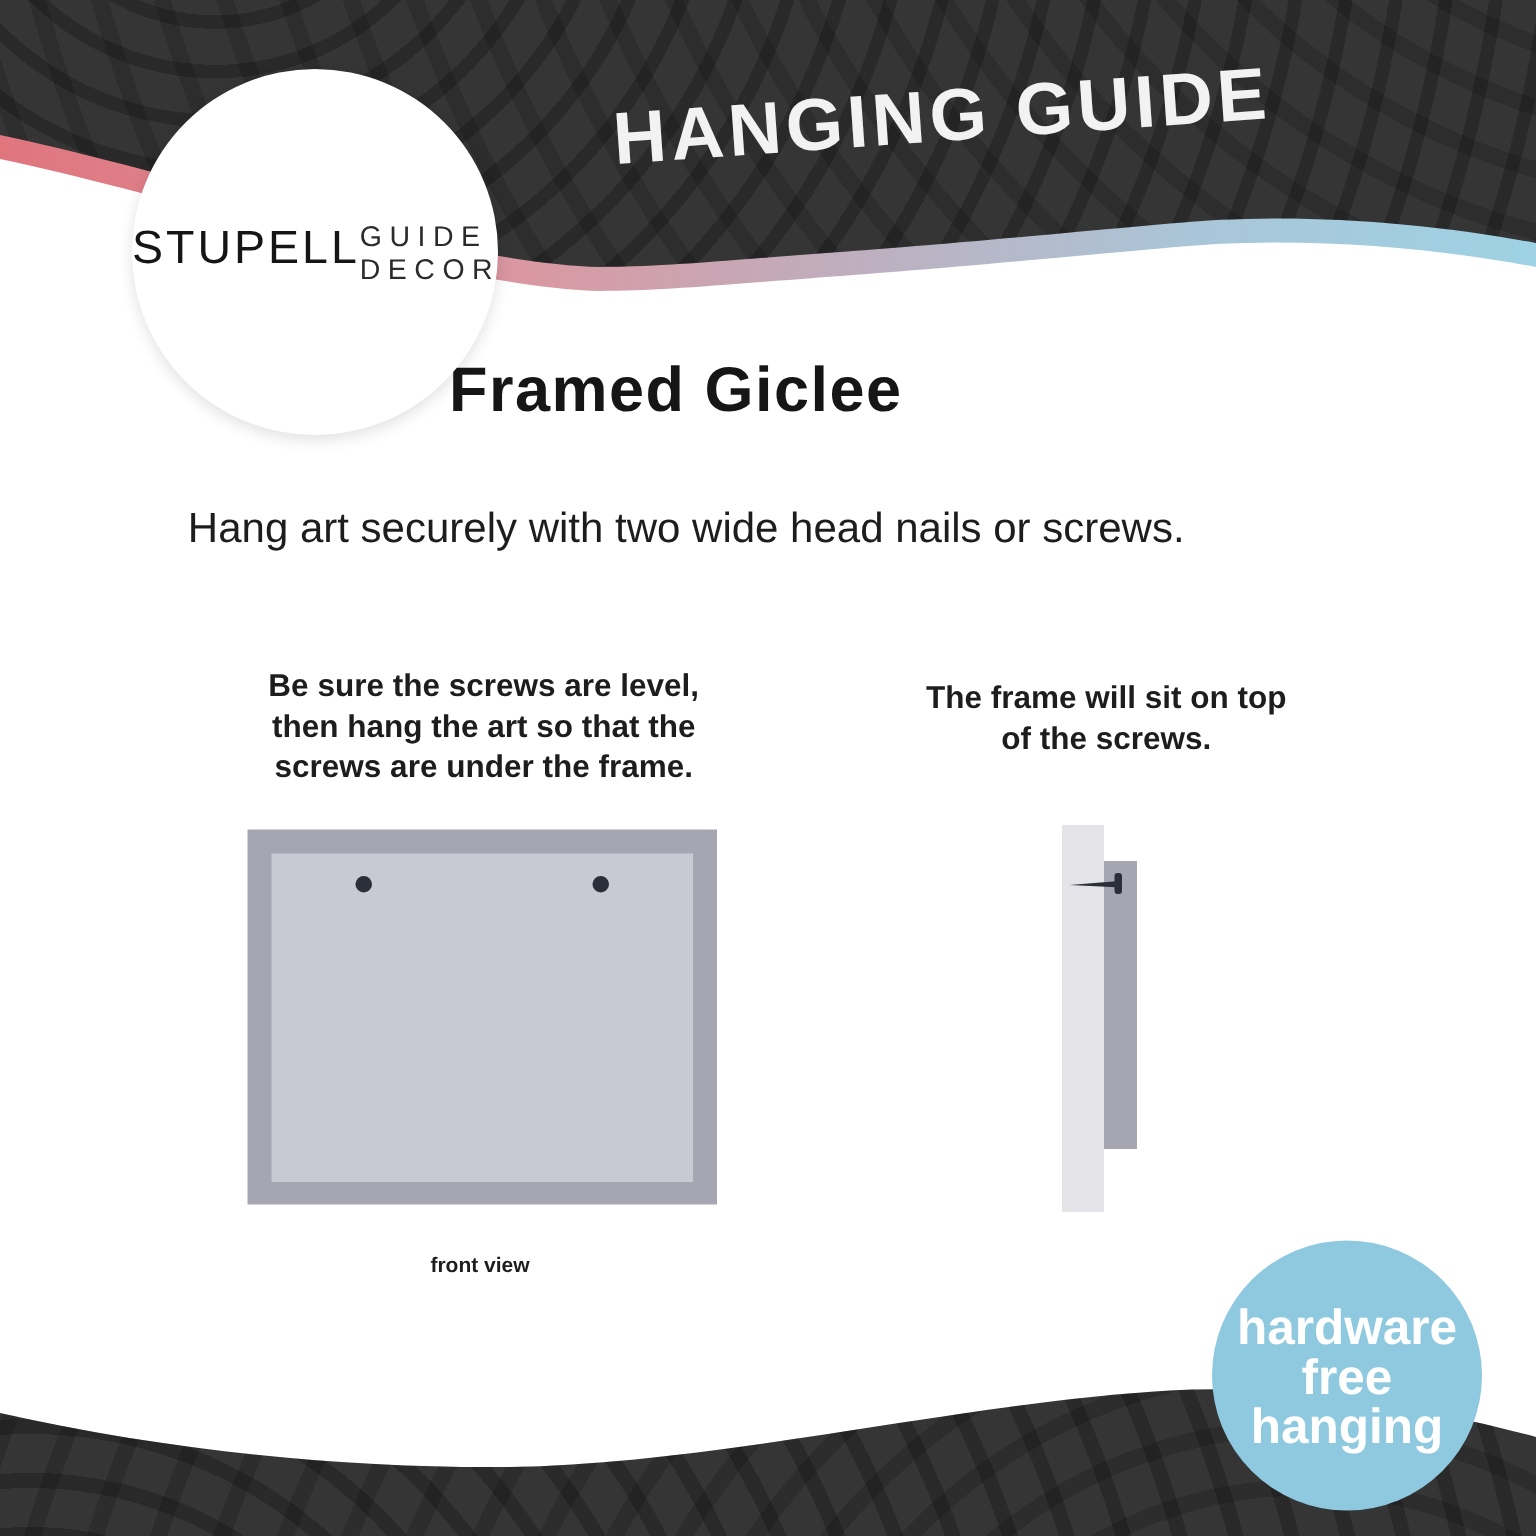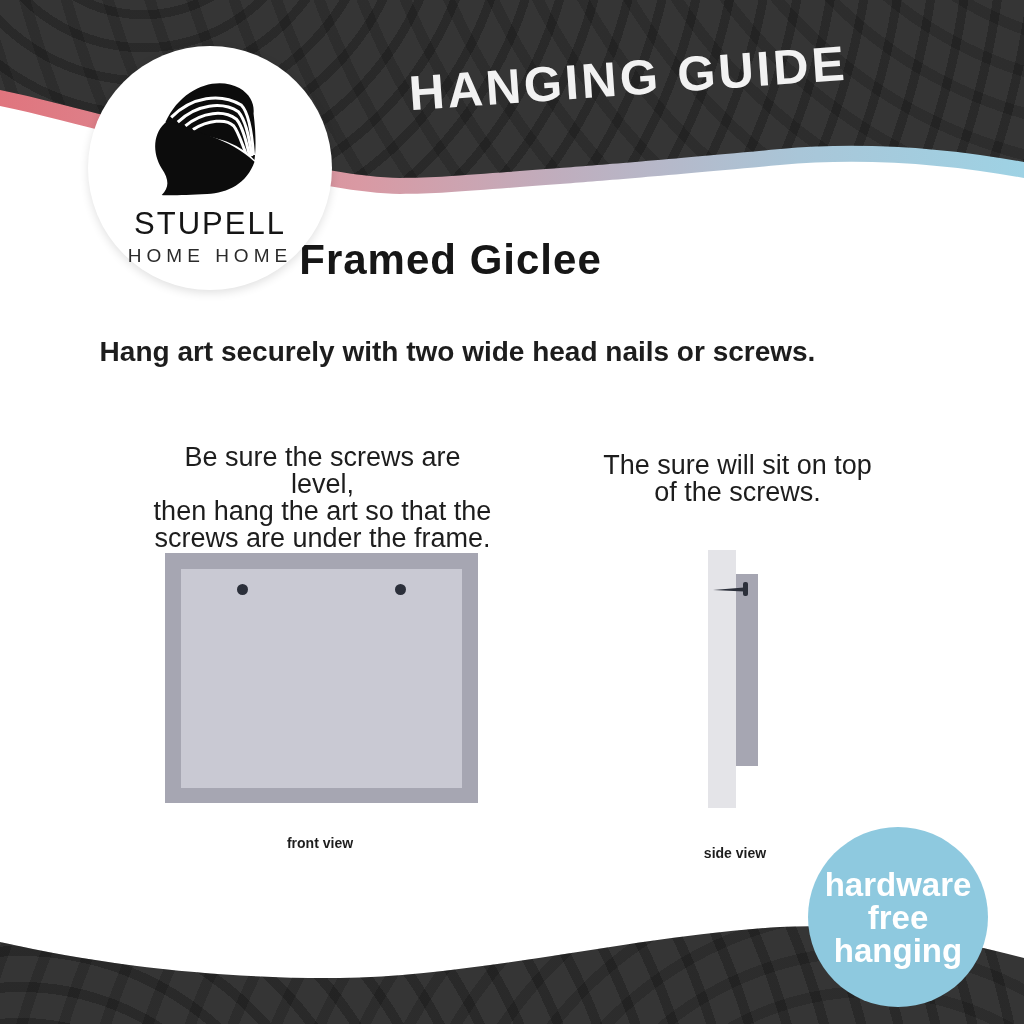--- a/index.html
+++ b/index.html
@@ -26,30 +26,30 @@
     position:absolute;left:368px;top:40px;width:520px;height:76px;
     display:flex;align-items:center;justify-content:center;
     transform:rotate(-4deg);
     font-size:49px;font-weight:bold;letter-spacing:3px;color:var(--c-title-white);
     white-space:nowrap;
   }
   
   .logo{
     position:absolute;left:88px;top:46px;width:244px;height:244px;border-radius:50%;
     background:#fff;box-shadow:0 3px 10px rgba(0,0,0,.12);
-    display:flex;flex-direction:column;align-items:center;z-index:5;
+    display:flex;flex-direction:row;align-items:center;z-index:5;
   }
   .logo svg{width:150px;height:142px;margin-top:24px;}
   .brand-name{font-size:31px;letter-spacing:2px;color:#151515;margin-top:-6px;}
   .brand-tagline{font-size:19px;letter-spacing:5px;color:#2b2b2b;margin-top:3px;}
   
   .product-title{position:absolute;top:236px;left:0;width:901px;text-align:center;font-size:42px;font-weight:bold;letter-spacing:1px;color:#161616;}
-  .instruction{position:absolute;top:336px;left:0;width:915px;text-align:center;font-size:28px;font-weight:bold;color:var(--c-ink);}
+  .instruction{position:absolute;top:336px;left:0;width:915px;text-align:center;font-size:28px;font-weight:normal;color:var(--c-ink);}
   
-  .note{position:absolute;text-align:center;font-size:27px;line-height:27px;font-weight:normal;white-space:pre-line;color:var(--c-ink);}
+  .note{position:absolute;text-align:center;font-size:21px;line-height:27px;font-weight:bold;white-space:pre-line;color:var(--c-ink);}
   .front-note{left:150px;top:444px;width:345px;}
   .side-note{left:590px;top:452px;width:295px;}
   
   .frame-front{position:absolute;left:165px;top:553px;width:313px;height:250px;background:var(--c-frame-gray);}
   .frame-inner{position:absolute;left:16px;top:16px;width:281px;height:219px;background:var(--c-frame-inner);}
   .screw{position:absolute;width:11px;height:11px;border-radius:50%;background:var(--c-nail-dark);}
   .screw-left{left:72px;top:31px;}
   .screw-right{left:230px;top:31px;}
   
   .side-diagram{position:absolute;left:705px;top:548px;width:62px;height:262px;}
@@ -91,48 +91,47 @@
   <div class="logo">
     <svg viewBox="0 0 150 150" aria-hidden="true">
       <path fill="#0c0c0c" d="M28,55 C45,18 82,6 106,19 C118,26 122,36 121,46 C123,62 124,80 122,95 C100,70 62,70 42,61 C34,58 29,56 28,55 Z"></path>
       <path fill="none" stroke="#ffffff" stroke-width="3.2" d="M34,50 C56,28 86,24 108,37 C115,44 119,62 121,90"></path>
       <path fill="none" stroke="#ffffff" stroke-width="3.2" d="M41,55 C61,36 88,33 105,44 C111,51 116,66 119,91"></path>
       <path fill="none" stroke="#ffffff" stroke-width="3.2" d="M49,59 C67,44 90,42 103,52 C108,58 113,73 117,92"></path>
       <path fill="none" stroke="#ffffff" stroke-width="3.2" d="M57,63 C73,53 92,51 100,59 C105,65 109,79 115,93"></path>
       <path fill="#0c0c0c" d="M30,54 C60,66 96,72 122,97 C114,120 94,130 72,131 C50,132 30,133 24,132 C32,124 32,116 24,104 C14,88 14,66 30,54 Z"></path>
     </svg>
     <div class="brand-name">STUPELL</div>
-    <div class="brand-tagline">HOME HOME</div>
+    <div class="brand-tagline">GUIDE DECOR</div>
   </div>
 
   <div class="product-title">Framed Giclee</div>
   <div class="instruction">Hang art securely with two wide head nails or screws.</div>
 
   <div class="note front-note">Be sure the screws are level,
 then hang the art so that the
 screws are under the frame.</div>
-  <div class="note side-note">The sure will sit on top
+  <div class="note side-note">The frame will sit on top
 of the screws.</div>
 
   <div class="frame-front">
     <div class="frame-inner"></div>
     <div class="screw screw-left"></div>
     <div class="screw screw-right"></div>
   </div>
   <div class="view-label front-label">front view</div>
 
   <div class="side-diagram">
     <div class="wall-bar"></div>
     <div class="frame-bar"></div>
     <svg class="nail" viewBox="0 0 40 16" aria-hidden="true">
       <polygon points="0,9 31,6.5 31,10.5" fill="currentColor"></polygon>
       <rect x="30" y="1" width="5" height="14" rx="2" fill="currentColor"></rect>
     </svg>
   </div>
-  <div class="view-label side-label">side view</div>
 
   <div class="badge">hardware
 free
 hanging</div>
 
   <div class="footer"></div>
 
 </div>
 
 </body></html>

